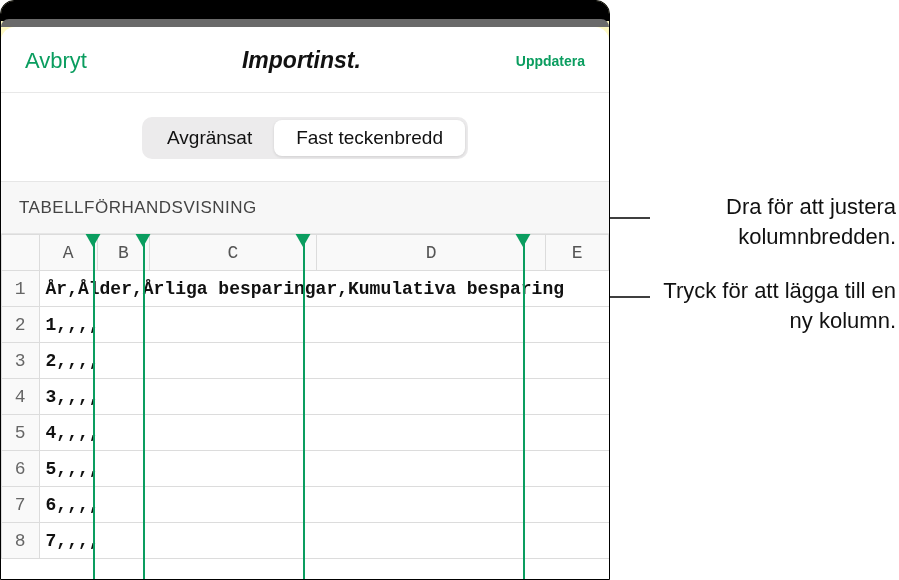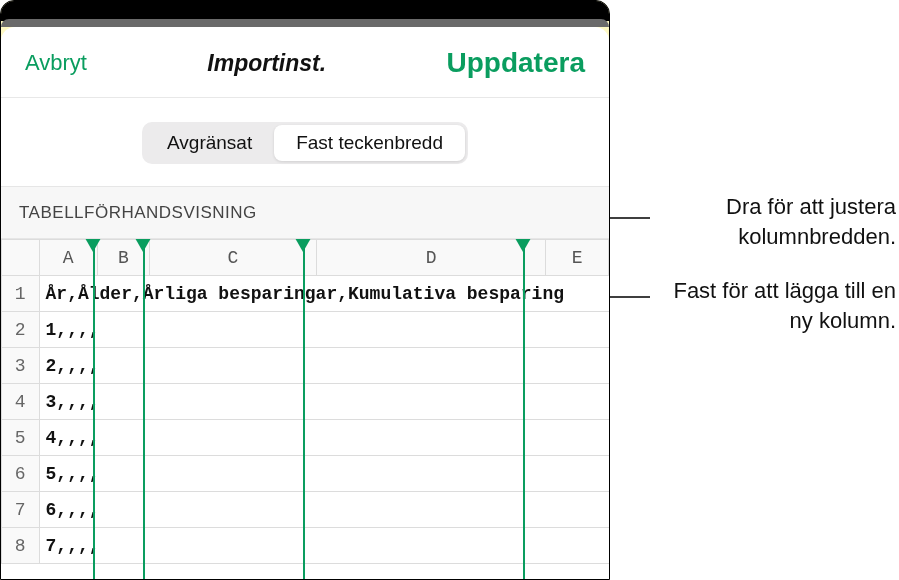--- a/index.html
+++ b/index.html
@@ -54,21 +54,21 @@
       cursor: pointer;
     }
     .panel-title {
       font-size: 23px;
       font-weight: 700;
       color: #111;
       font-style: italic;
     }
     .btn-update {
       color: #0a9d5f;
-      font-size: 28px;
+      font-size: 14px;
       font-weight: 700;
       background: none;
       border: none;
       cursor: pointer;
     }
     .tabs-area {
       background: #fff;
       padding: 24px 0 22px;
       display: flex;
       justify-content: center;
@@ -291,15 +291,15 @@
   </div>
 
   <div class="callouts">
     <svg class="leader" style="position:absolute;top:0;left:0" width="300" height="580">
 
       <path d="M -300 270 L -300 218 L 40 218"></path>
 
       <path d="M -200 304 L -200 297 L 40 297"></path>
     </svg>
     <div class="callout callout1">Dra för att justera kolumnbredden.</div>
-    <div class="callout callout2">Fast för att lägga till en ny kolumn.</div>
+    <div class="callout callout2">Tryck för att lägga till en ny kolumn.</div>
   </div>
 </div>
 
 </body></html>

